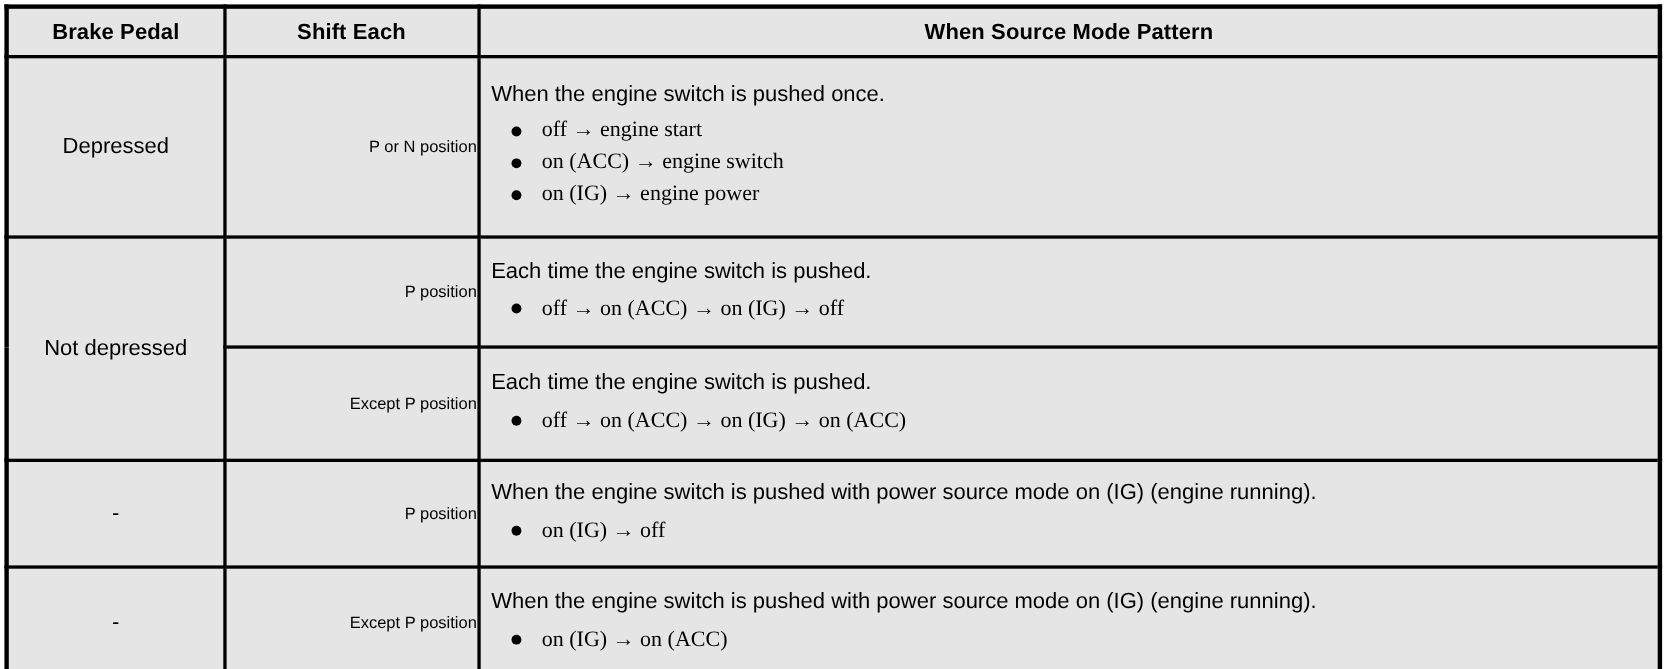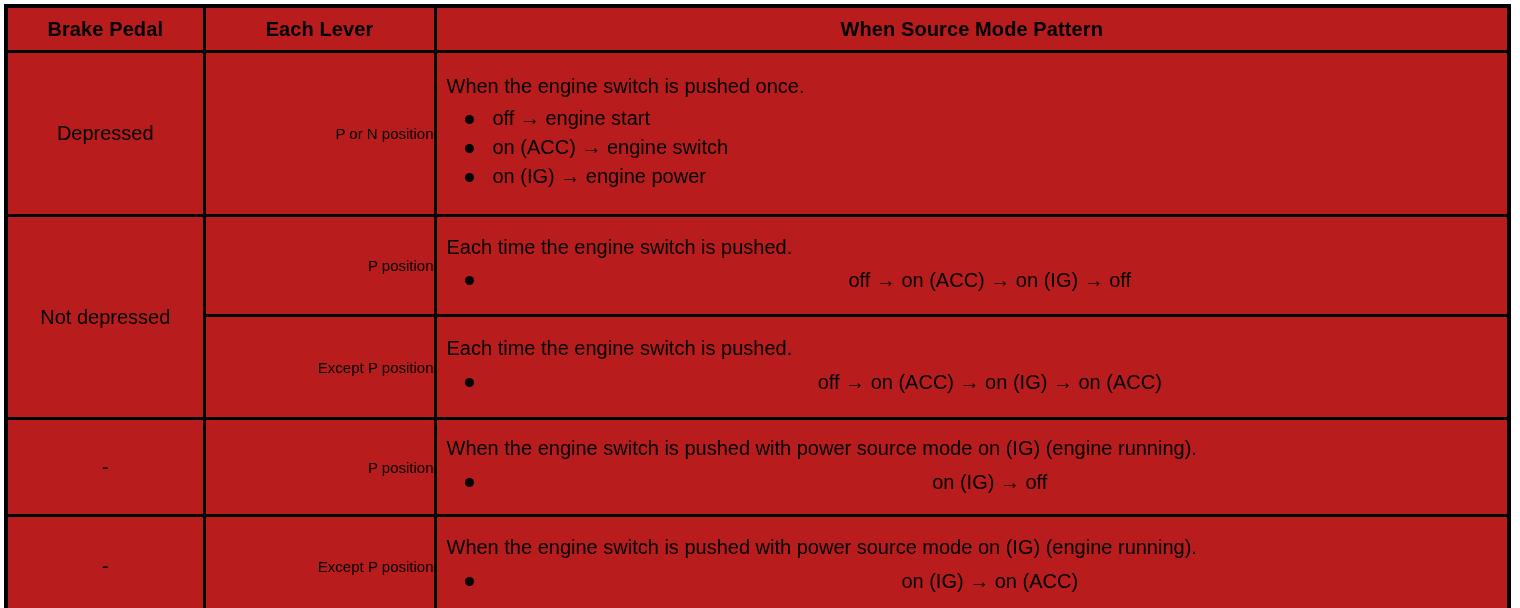--- a/index.html
+++ b/index.html
@@ -32,21 +32,21 @@
     height: 597px;
     border: 4px solid #000;
     background: #fff;
   }
 
   table.spec td,
   table.spec th {
     border: 3px solid #000;
     padding: 0;
     vertical-align: middle;
-    background: #b91c1c;
+    background: #e5e5e5;
   }
 
   
   col.c1 { width: 198px; }
   col.c2 { width: 231px; }
   col.c3 { width: 1074px; }
 
   
   thead th {
     height: 42px;
@@ -87,20 +87,21 @@
   .pattern-lead {
     font-size: 20px;
     line-height: 1.18;
     margin: 0 0 6px 0;
     white-space: nowrap;
   }
   ul.pattern-list {
     list-style: none;
     margin: 0;
     padding: 0;
+    font-family: Liberation Serif, serif;
   }
   ul.pattern-list li {
     position: relative;
     font-size: 20px;
     line-height: 1.45;
     padding-left: 46px;
     white-space: nowrap;
   }
   ul.pattern-list li .bullet {
     position: absolute;
@@ -114,36 +115,36 @@
   }
 
   
   .row-h1 { height: 161px; }
   .row-h2 { height: 97px; }
   .row-h3 { height: 100px; }
   .row-h4 { height: 94px; }
   .row-h5 { height: 98px; }
 
   .pattern-single .pattern-inner { padding-top: 10px; }
-  .pattern-single ul.pattern-list li { line-height: 1.5; text-align: center; }
+  .pattern-single ul.pattern-list li { line-height: 1.5; }
 </style>
 </head>
 <body>
 
 <div class="table-wrap">
   <table class="spec">
     <colgroup>
       <col class="c1">
         <col class="c2">
         <col class="c3">
     </colgroup>
     <thead>
       <tr>
         <th>Brake Pedal</th>
-        <th>Each Lever</th>
+        <th>Shift Each</th>
         <th>When Source Mode Pattern</th>
       </tr>
     </thead>
     <tbody>
 
       <tr>
         <td class="cond row-h1">Depressed</td>
         <td class="shift row-h1">P or N position</td>
         <td class="pattern row-h1">
           <div class="pattern-inner">

